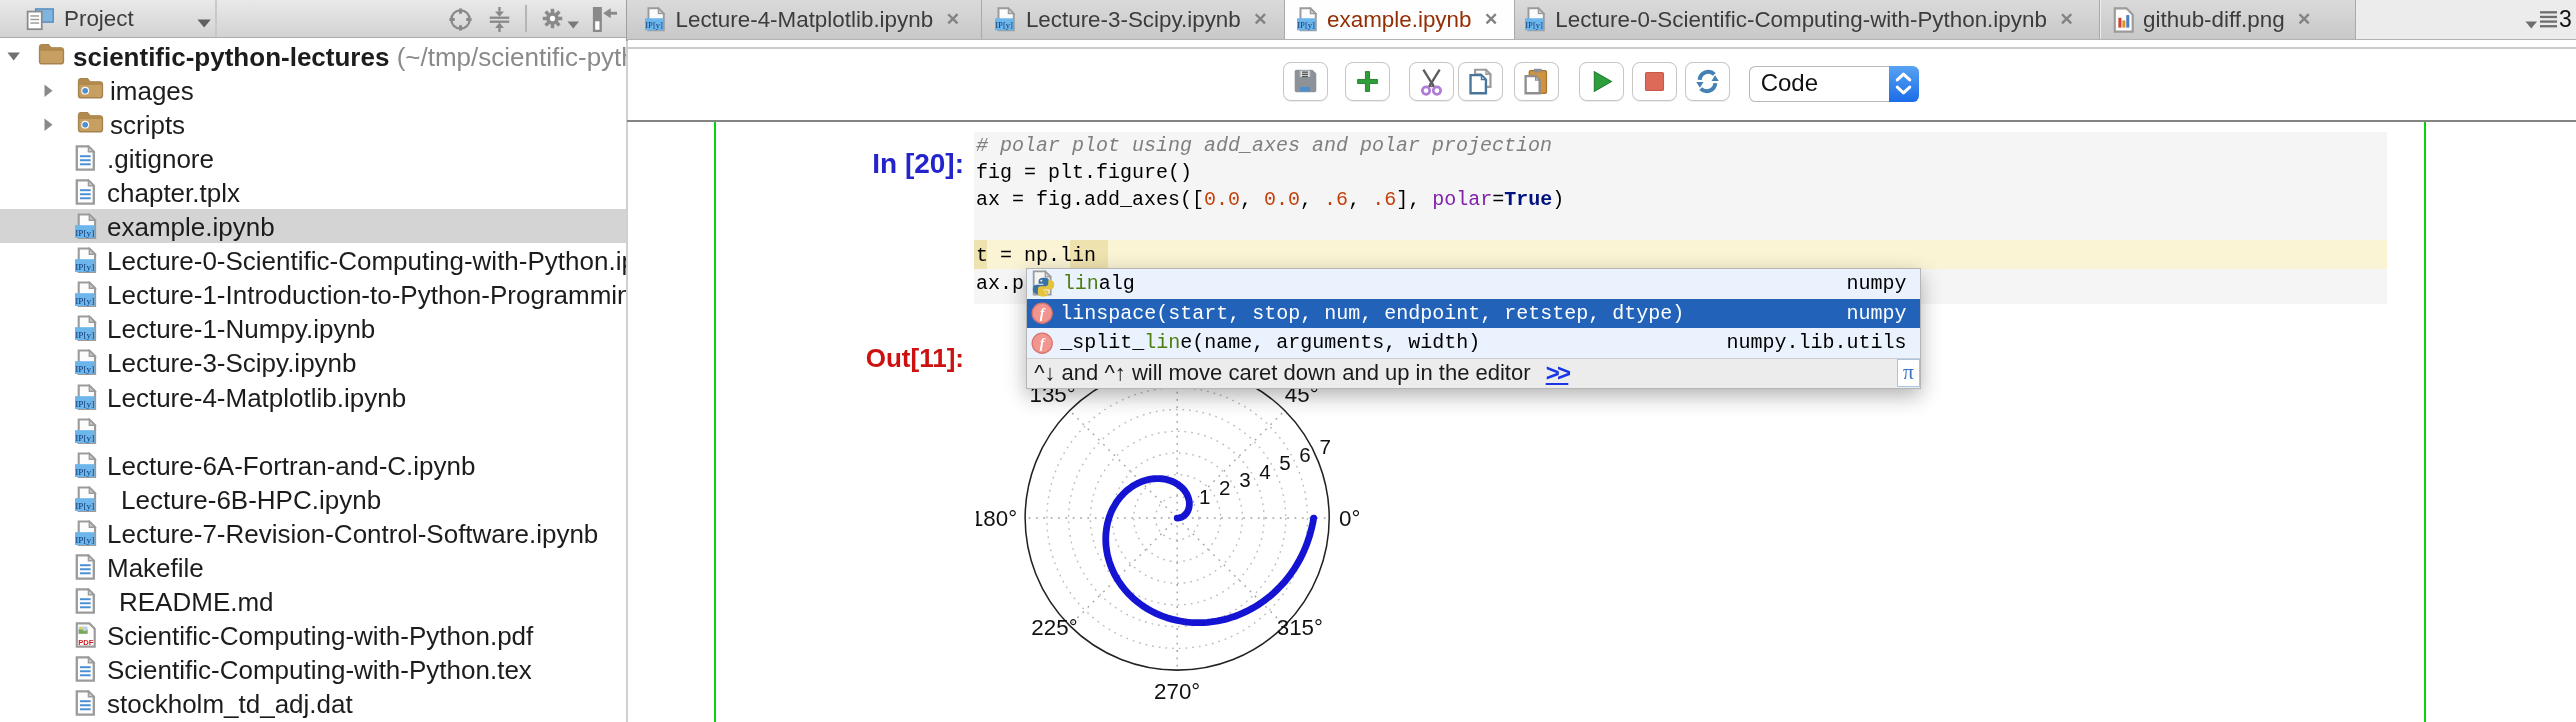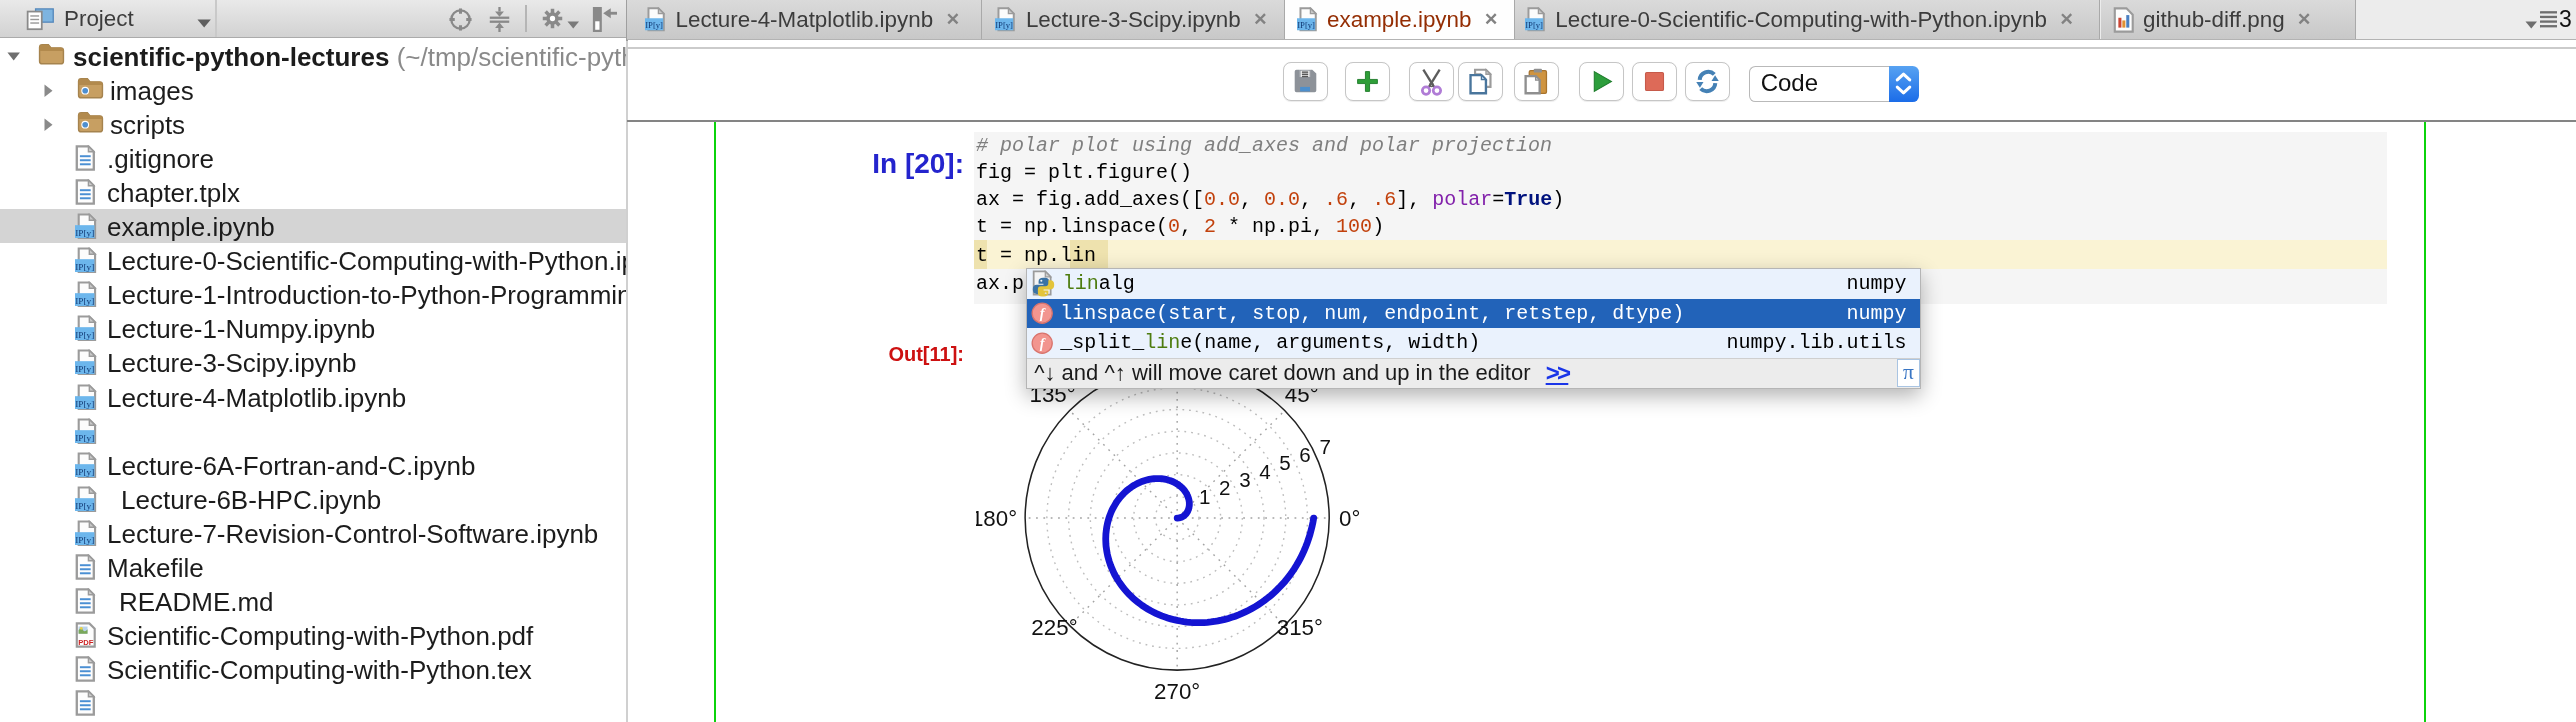--- a/index.html
+++ b/index.html
@@ -52,21 +52,21 @@
 #yd2 { position:absolute; left:1070px; top:240px; width:38px; height:29px; background:#eee2ae; }
 .codeline { position:absolute; left:976px; font-family:"Liberation Mono", monospace;
   font-size:20px; line-height:27px; white-space:pre; color:#000; }
 .cmt { color:#7f7f7f; font-style:italic; }
 .num { color:#c2410c; }
 .kwp { color:#8221ab; }
 .kwt { color:#00127d; font-weight:bold; }
 #inlab { position:absolute; left:785px; top:148px; width:179px; text-align:right;
   font-size:28px; font-weight:bold; color:#2424cd; }
 #outlab { position:absolute; left:785px; top:343px; width:179px; text-align:right;
-  font-size:20px; font-weight:bold; color:#cd1111; }
+  font-size:26px; font-weight:bold; color:#cd1111; }
 
 
 #popup { position:absolute; left:1026px; top:268px; width:895px; background:#eaf2fd;
   border:0.9px solid #b5b5b5; box-shadow:0 7.2px 19.7px rgba(0,0,0,0.3); }
 .prow { position:relative; height:29.5px; display:flex; align-items:center;
   font-family:"Liberation Mono", monospace; font-size:20px; color:#000; white-space:pre; }
 .prow .picon { margin:0 7.2px 0 3.6px; }
 .prow.selrow { background:#2263b9; color:#fff; }
 .pright { position:absolute; right:13.4px; font-family:"Liberation Mono", monospace; font-size:20px; }
 .mag { color:#4d7c0f; }
@@ -389,20 +389,21 @@
           <svg width="20.6" height="26" viewBox="0 0 23 29" style="display:block">
 <path d="M2 1.5 h13 l6 6 v20 h-19 z" fill="#fdfdfd" stroke="#9b9b9b" stroke-width="2.6"></path>
 <path d="M15 1.5 l6 6 h-6 z" fill="#cfcfcf" stroke="#9b9b9b" stroke-width="1.6"></path>
 <g stroke="#4a8fd3" stroke-width="2.2">
               <path d="M5.5 12.5 h12"></path>
               <path d="M5.5 17 h12"></path>
               <path d="M5.5 21.5 h12"></path>
             </g>
 </svg>
         </span>
+<span class="tlabel" style="left:107px">stockholm_td_adj.dat</span>
       </div>
 </div>
 <div id="pborder"></div>
     <div id="pborder2"></div>
 <div id="tabbar"></div>
 <div class="tab" style="left:627px;width:355px">
 <span class="tabicon" style="margin-left:18px">
         <svg width="21.5" height="25" viewBox="0 0 26 30" style="display:block">
 <path d="M4.2 1.5 h12 l6.5 6.5 v20 h-18.5 z" fill="#fcfcfc" stroke="#9b9b9b" stroke-width="2.4"></path>
 <path d="M16.2 1.5 l6.5 6.5 h-6.5 z" fill="#c9c9c9" stroke="#9b9b9b" stroke-width="1.6"></path>
@@ -553,21 +554,20 @@
     </div>
 <div id="gleft"></div>
     <div id="gright"></div>
 <div id="cellbg"></div>
     <div id="yellow"></div>
     <div id="yd1"></div>
     <div id="yd2"></div>
 <div class="codeline cmt" style="top:132px"># polar plot using add_axes and polar projection</div>
 <div class="codeline" style="top:159px">fig = plt.figure()</div>
 <div class="codeline" style="top:186px">ax = fig.add_axes([<span class="num">0.0</span>, <span class="num">0.0</span>, <span class="num">.6</span>, <span class="num">.6</span>], <span class="kwp">polar</span>=<span class="kwt">True</span>)</div>
-<div class="codeline" style="top:213px">t = np.linspace(<span class="num">0</span>, <span class="num">2</span> * np.pi, <span class="num">100</span>)</div>
 <div class="codeline" style="top:242px">t = np.lin</div>
 <div class="codeline" style="top:270px">ax.p</div>
 <div id="inlab">In [20]:</div>
 <div id="outlab">Out[11]:</div>
 <svg id="polar" width="412" height="364" viewBox="0 0 460 407">
 <g>
         <path d="M224.6 179.0 L394.6 179.0" class="grid2"></path>
         <path d="M224.6 179.0 L344.8 58.8" class="grid2"></path>
         <path d="M224.6 179.0 L224.6 9.0" class="grid2"></path>
         <path d="M224.6 179.0 L104.4 58.8" class="grid2"></path>

